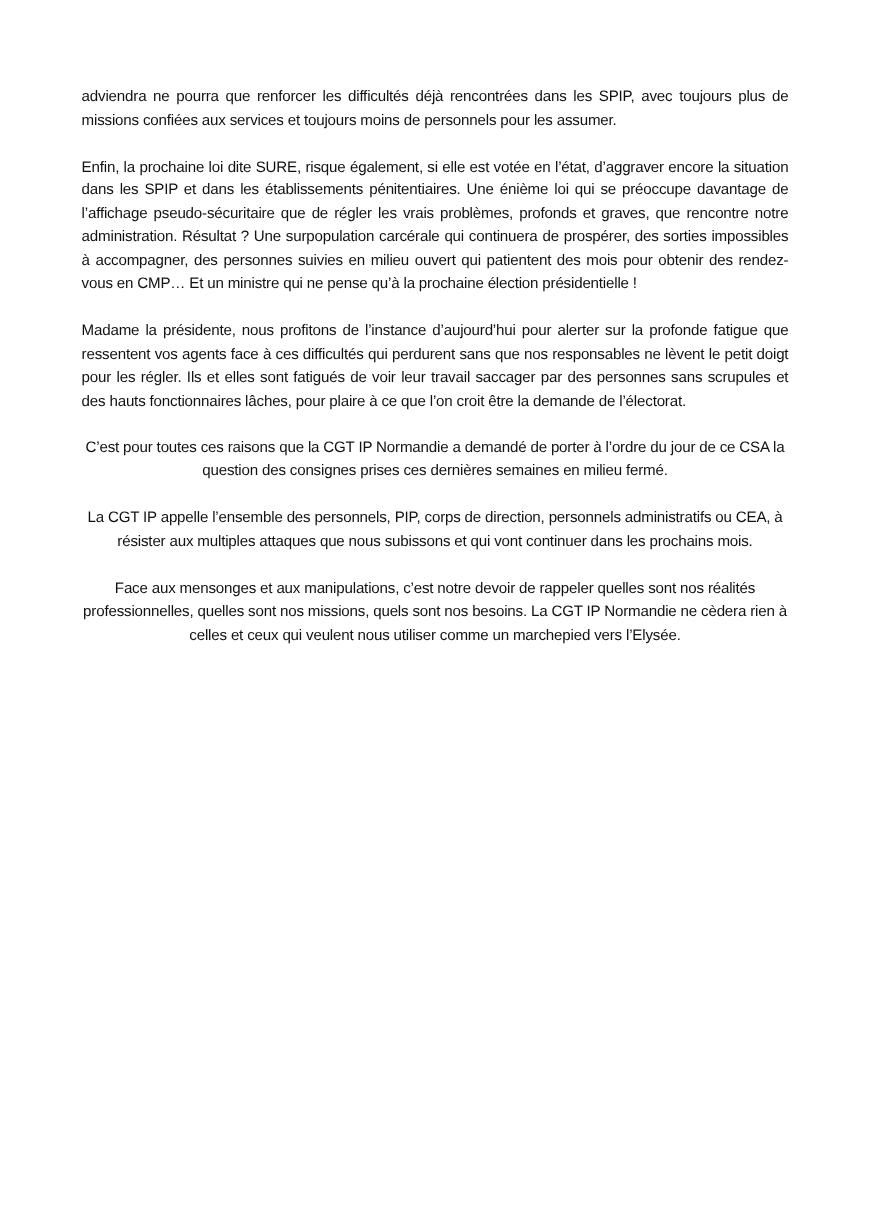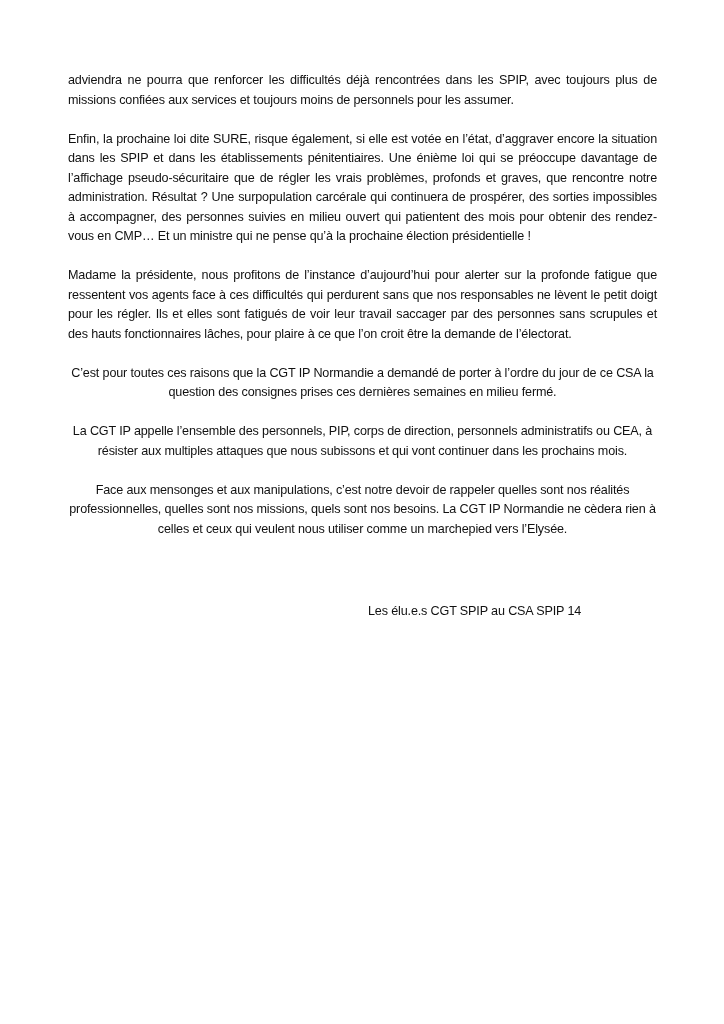--- a/index.html
+++ b/index.html
@@ -51,14 +51,13 @@
 <div class="page">
   <p class="para">adviendra ne pourra que renforcer les difficultés déjà rencontrées dans les SPIP, avec toujours plus de missions confiées aux services et toujours moins de personnels pour les assumer.</p>
   <p class="para">Enfin, la prochaine loi dite SURE, risque également, si elle est votée en l’état, d’aggraver encore la situation dans les SPIP et dans les établissements pénitentiaires. Une énième loi qui se préoccupe davantage de l’affichage pseudo-sécuritaire que de régler les vrais problèmes, profonds et graves, que rencontre notre administration. Résultat ? Une surpopulation carcérale qui continuera de prospérer, des sorties impossibles à accompagner, des personnes suivies en milieu ouvert qui patientent des mois pour obtenir des rendez-vous en CMP… Et un ministre qui ne pense qu’à la prochaine élection présidentielle !</p>
   <p class="para">Madame la présidente, nous profitons de l’instance d’aujourd’hui pour alerter sur la profonde fatigue que ressentent vos agents face à ces difficultés qui perdurent sans que nos responsables ne lèvent le petit doigt pour les régler. Ils et elles sont fatigués de voir leur travail saccager par des personnes sans scrupules et des hauts fonctionnaires lâches, pour plaire à ce que l’on croit être la demande de l’électorat.</p>
   <p class="para left">C’est pour toutes ces raisons que la CGT IP Normandie a demandé de porter à l’ordre du jour de ce CSA la question des consignes prises ces dernières semaines en milieu fermé.</p>
   <p class="para left">La CGT IP appelle l’ensemble des personnels, PIP, corps de direction, personnels administratifs ou CEA, à résister aux multiples attaques que nous subissons et qui vont continuer dans les prochains mois.</p>
   <p class="para left">Face aux mensonges et aux manipulations, c’est notre devoir de rappeler quelles sont nos réalités professionnelles, quelles sont nos missions, quels sont nos besoins. La CGT IP Normandie ne cèdera rien à celles et ceux qui veulent nous utiliser comme un marchepied vers l’Elysée.</p>
 </div>
 
 <div class="signature">
-  <div>Les élu.e.s CGT SPIP au CSA SPIP 14</div>
 </div>
 
 </body></html>

